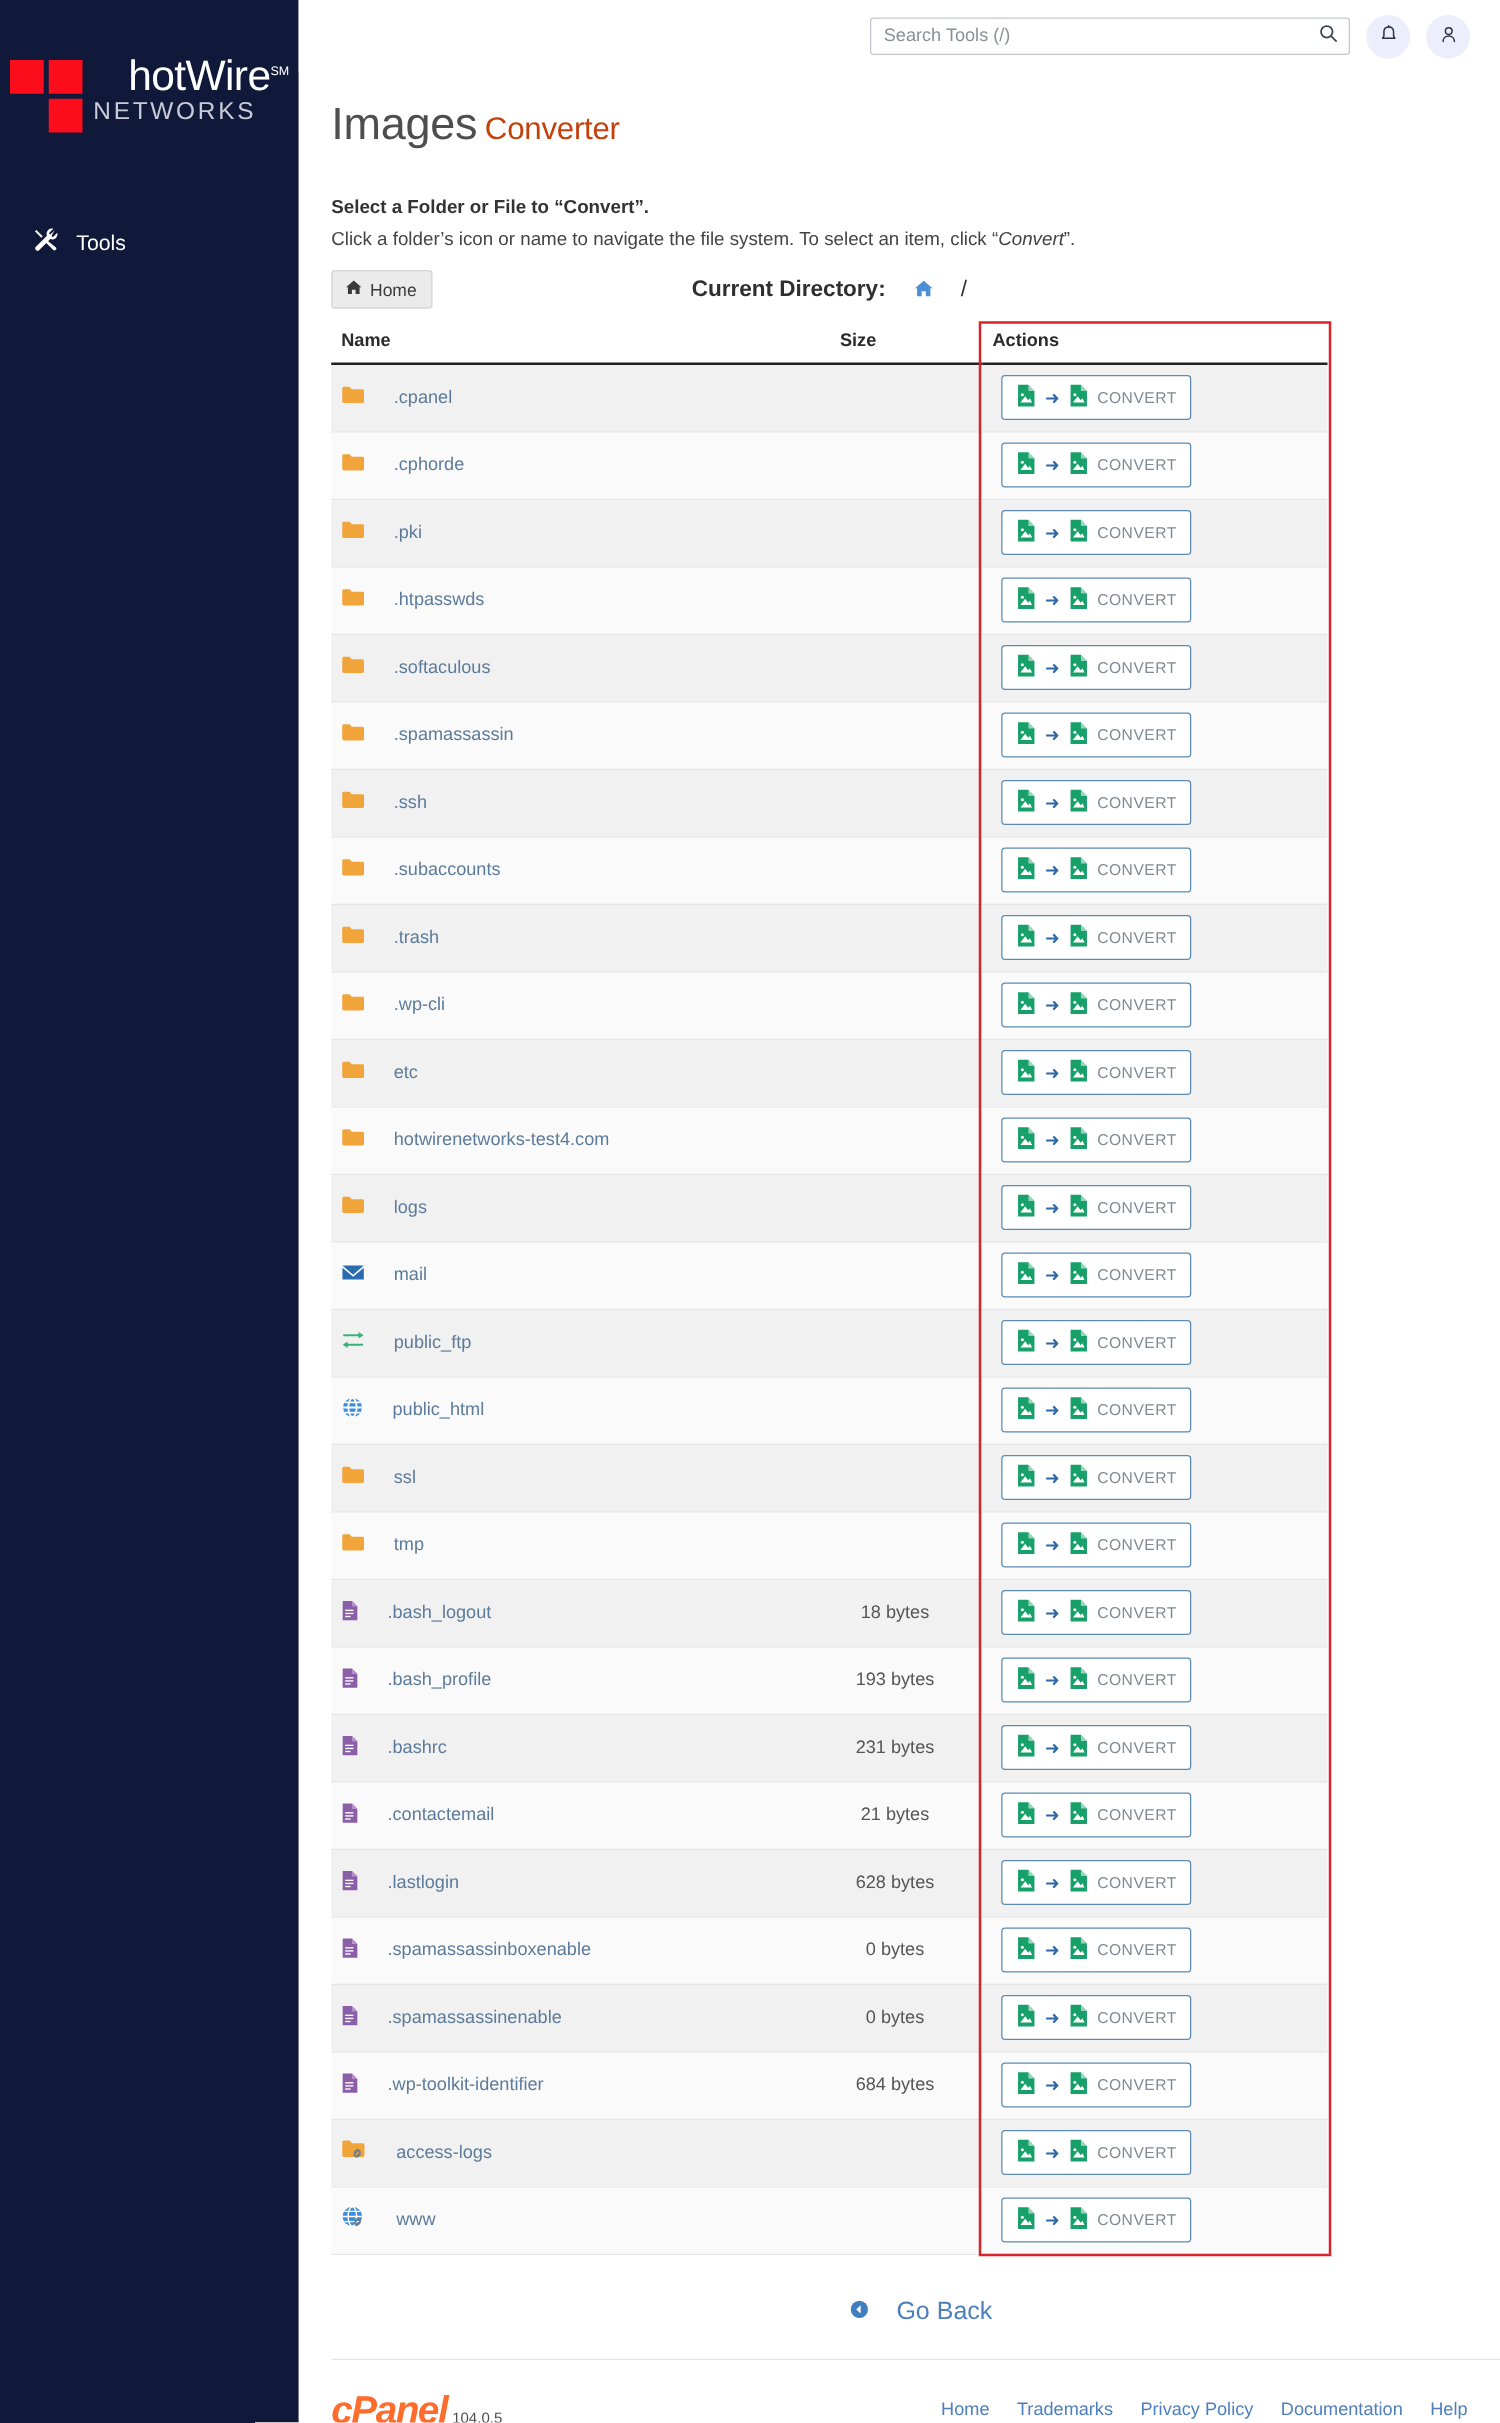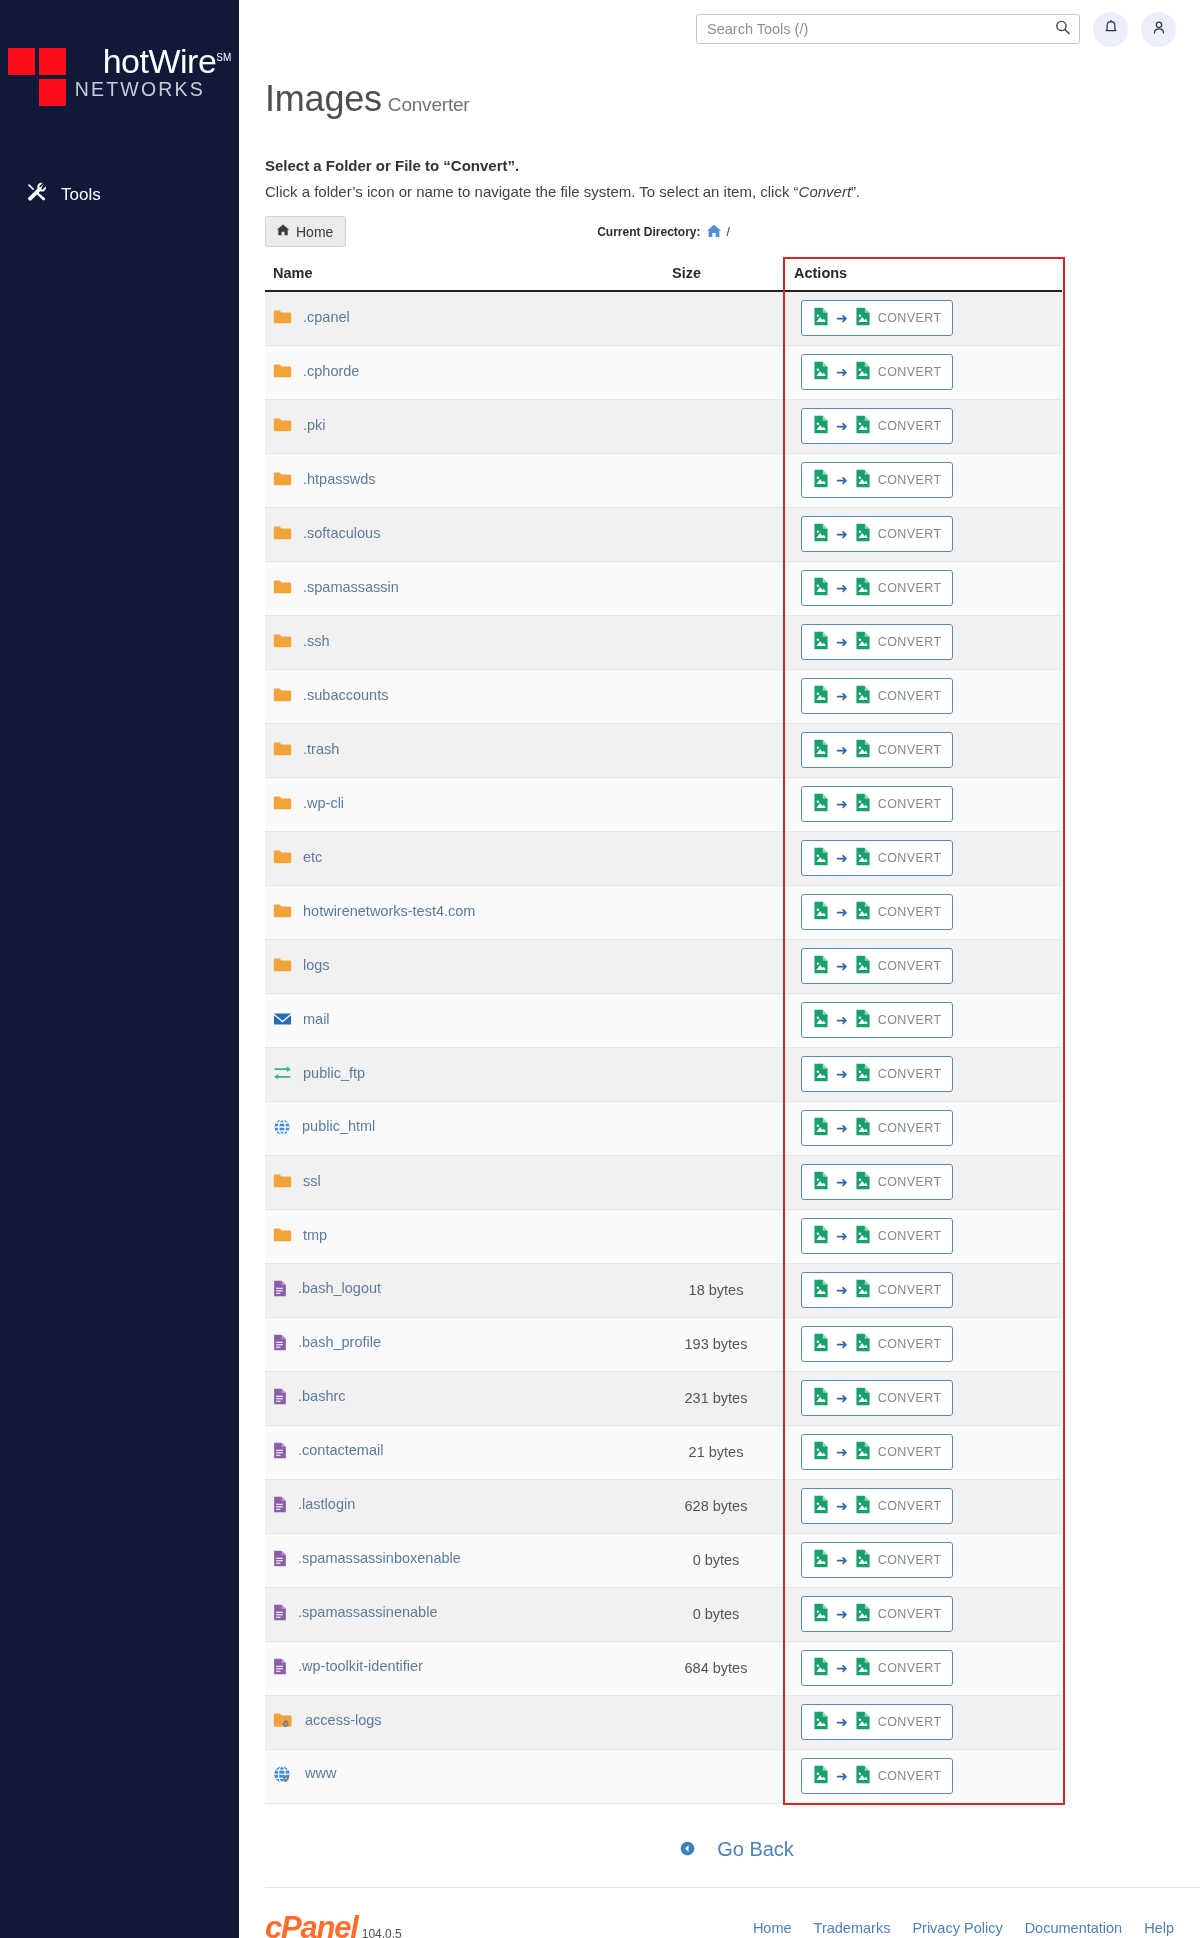--- a/index.html
+++ b/index.html
@@ -125,21 +125,21 @@
 
   .content { padding: 0 0 0 26px; flex: 1; }
 
   .page-title {
     font-size: 36px;
     font-weight: 300;
     color: #4e4e4e;
     letter-spacing: -0.2px;
     margin-top: 20px;
   }
-  .page-title .sub { color: #737373; font-size: 19px; margin-left: 6px; }
+  .page-title .sub { color: #c2410c; font-size: 25px; margin-left: 6px; }
 
   .lead {
     font-size: 15px;
     font-weight: bold;
     color: #333;
     margin-top: 37px;
   }
   .sublead {
     font-size: 15px;
     color: #444;
@@ -165,27 +165,27 @@
     display: inline-flex;
     align-items: center;
     gap: 6px;
     cursor: pointer;
     font-family: "Liberation Sans", sans-serif;
   }
   .curdir {
     position: absolute;
     left: 0; right: 0;
     text-align: center;
-    font-size: 12px;
+    font-size: 18px;
     font-weight: bold;
     color: #2f2f2f;
     display: flex;
     align-items: center;
     justify-content: center;
-    gap: 5px;
+    gap: 22px;
     pointer-events: none;
   }
   .curdir .slash { font-weight: normal; color: #2f2f2f; }
 
   
   .tbl-wrap { position: relative; width: 944px; margin-top: 12px; }
   table.files {
     border-collapse: collapse;
     width: 797px;
     table-layout: fixed;
@@ -205,21 +205,21 @@
   table.files td {
     border-bottom: 1px solid #e6e6e6;
     font-size: 14.5px;
     vertical-align: middle;
     height: 54px;
   }
   table.files tbody tr:nth-child(odd)  { background: #f1f1f1; }
   table.files tbody tr:nth-child(even) { background: #fafafa; }
 
   td.name { padding-left: 8px; }
-  .name-inner { display: flex; gap: 11px; }
+  .name-inner { display: flex; align-items: center; gap: 23px; }
   .name-inner a {
     color: #5c7b9b;
     text-decoration: none;
     font-size: 14.5px;
     cursor: pointer;
   }
   td.size {
     text-align: center;
     padding-right: 18px;
     color: #555;

